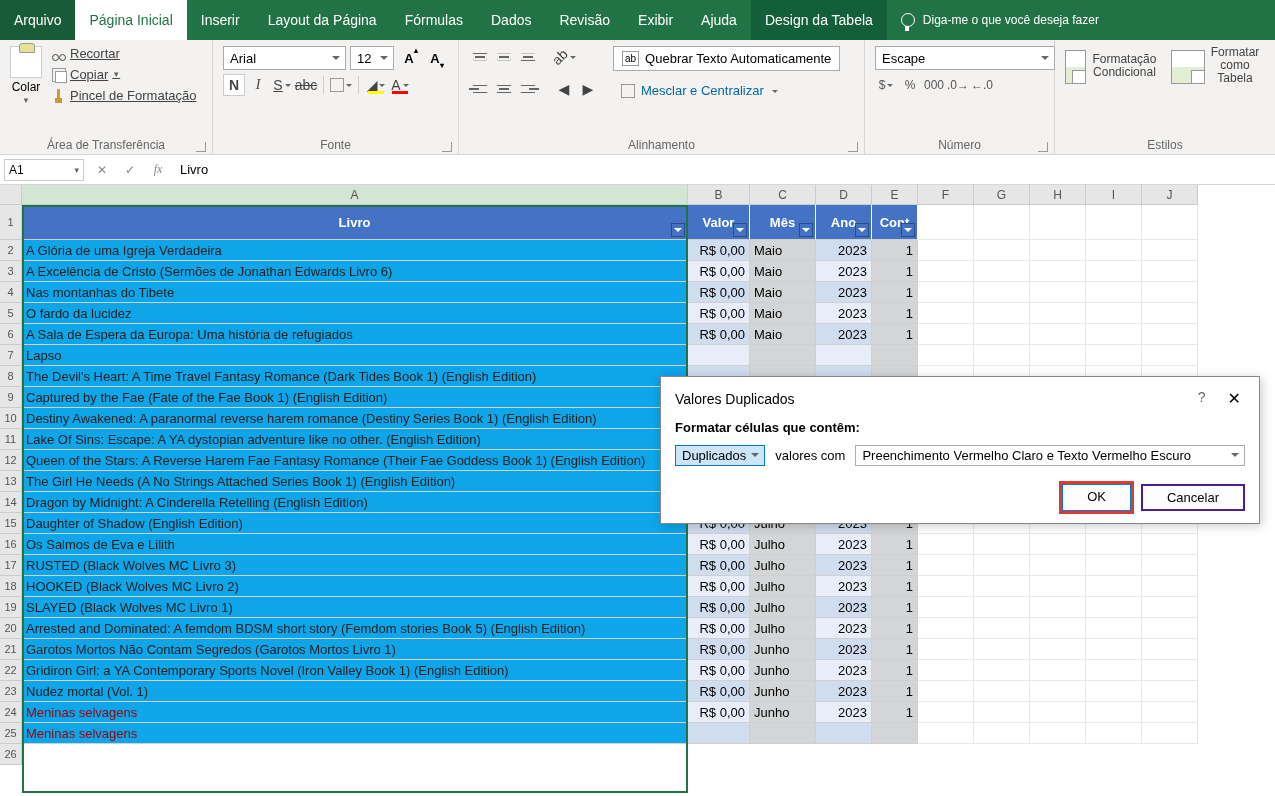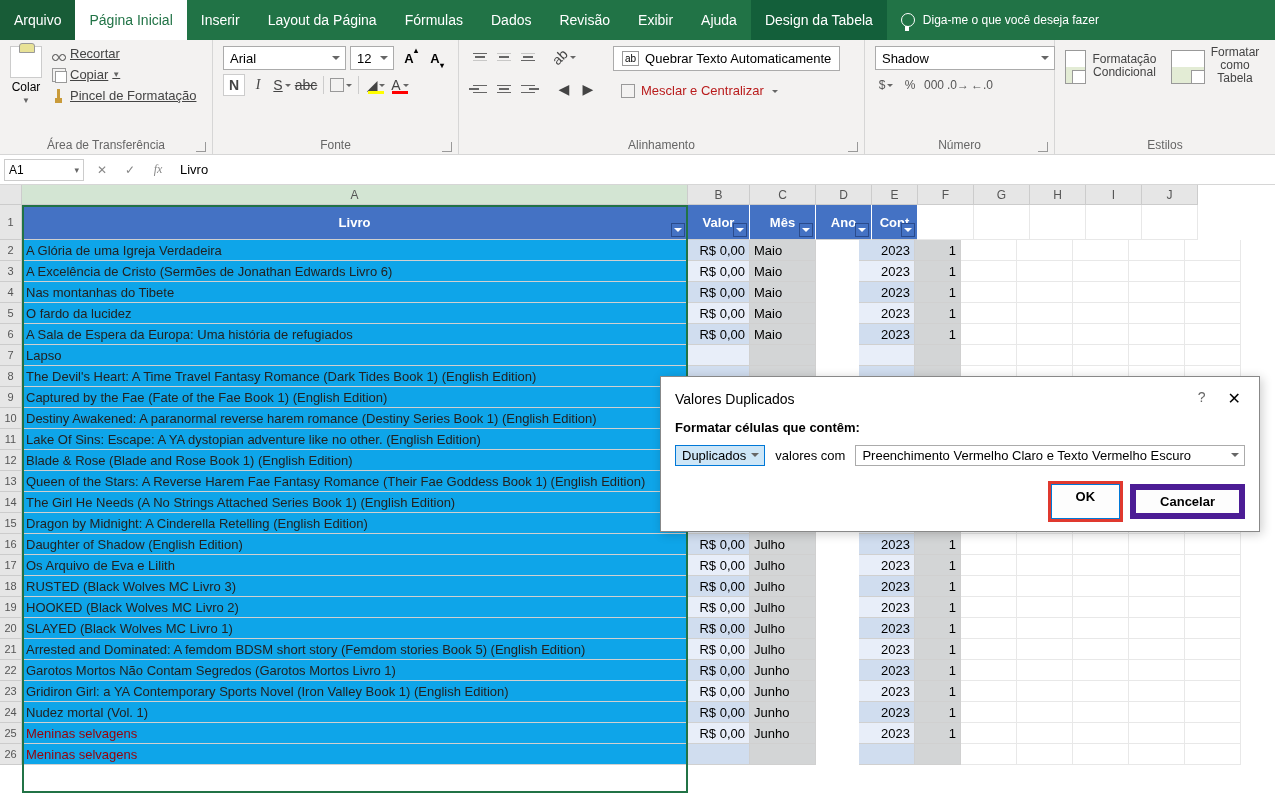--- a/index.html
+++ b/index.html
@@ -44,21 +44,21 @@
 .fbtn.under { text-decoration: underline; }
 .fbtn.strike { text-decoration: line-through; }
 .color-bar { position: absolute; bottom: 2px; left: 3px; right: 3px; height: 3px; }
 .dd::after { content: ""; border: 3px solid transparent; border-top-color: #666; margin-left: 2px; position: relative; top: 2px; }
 
 .align-grid { display: grid; grid-template-columns: repeat(3, 22px); gap: 2px; }
 .abtn { width: 22px; height: 22px; display: flex; flex-direction: column; justify-content: center; align-items: center; gap: 2px; }
 .abtn span { display: block; height: 1.5px; background: #666; }
 .abtn .s1 { width: 14px; } .abtn .s2 { width: 10px; } .abtn .s3 { width: 14px; }
 .wrap-btn { background: #fff; border: 1px solid #ababab; padding: 4px 8px; display: flex; align-items: center; gap: 6px; font-size: 13px; }
-.merge-btn { padding: 4px 8px; display: flex; align-items: center; gap: 6px; font-size: 13px; color: #b91c1c; }
+.merge-btn { padding: 4px 8px; display: flex; align-items: center; gap: 6px; font-size: 13px; color: #0369a1; }
 
 .num-combo { width: 180px; }
 .nbtn { width: 22px; height: 22px; display: flex; align-items: center; justify-content: center; font-size: 12px; color: #555; }
 
 .styles-col { display: flex; flex-direction: row; align-items: center; gap: 2px; font-size: 12px; color: #444; }
 .cond-icon { width: 32px; height: 32px; position: relative; }
 .cond-icon::before { content: ""; position: absolute; width: 100%; height: 100%; background: linear-gradient(#fff 50%, #e3ecd5 50%); border: 1px solid #999; }
 .cond-icon::after { content: ""; position: absolute; width: 12px; height: 12px; border: 1px solid #999; background: #fff; right: -2px; bottom: -2px; }
 
 
@@ -84,40 +84,40 @@
 .trow { display: flex; height: 21px; }
 .trow.head { height: 35px; }
 .cell { border-right: 1px solid #d0d0d0; border-bottom: 1px solid #d0d0d0; padding: 0 4px; font-size: 13px; display: flex; align-items: center; overflow: hidden; white-space: nowrap; }
 .thead .cell { background: #4472c4; color: #fff; font-weight: bold; justify-content: center; position: relative; border-right-color: #fff; }
 .thead .cell.first { justify-content: center; }
 .filter { position: absolute; right: 2px; bottom: 2px; width: 14px; height: 14px; background: #4472c4; border: 1px solid #2a4b8c; display: flex; align-items: center; justify-content: center; }
 .filter::after { content: ""; border: 4px solid transparent; border-top-color: #fff; position: relative; top: 2px; }
 .cell.A { width: 666px; background: #0ea5e9; color: #222; }
 .cell.B { width: 62px; background: #d0ddef; justify-content: flex-end; }
 .cell.C { width: 66px; background: #d3d5d6; }
-.cell.D { width: 56px; background: #d0ddef; justify-content: flex-end; margin-left: 43px; }
+.cell.D { width: 56px; background: #d0ddef; justify-content: flex-end; }
 .cell.E { width: 46px; background: #d3d5d6; justify-content: flex-end; }
 .trow.alt .cell.B, .trow.alt .cell.D { background: #e8eef9; }
 .cell.dup { color: #9c0006; }
 .empty-cell { border-right: 1px solid #e8e8e8; border-bottom: 1px solid #e8e8e8; background: #fff; }
 .sel-border { border: 2px solid #217346; position: absolute; pointer-events: none; }
 
 
 .dialog { position: absolute; left: 660px; top: 376px; width: 600px; background: #fff; border: 1px solid #888; box-shadow: 2px 2px 10px rgba(0,0,0,.2); padding: 12px 14px; font-size: 13px; }
 .dlg-title-row { display: flex; justify-content: space-between; align-items: center; margin-bottom: 12px; }
 .dlg-title { font-size: 14px; }
 .dlg-x { font-size: 16px; padding: 0 4px; }
 .dlg-q { font-size: 14px; padding: 0 4px; color: #666; }
 .dlg-sub { font-weight: bold; margin-bottom: 10px; }
 .dlg-row { display: flex; align-items: center; gap: 10px; margin-bottom: 18px; }
 .dlg-combo { border: 1px solid #0078d7; background: #cde6f7; padding: 2px 18px 2px 6px; position: relative; }
 .dlg-combo.plain { border: 1px solid #ababab; background: #fff; flex: 1; }
 .dlg-combo::after { content: ""; position: absolute; right: 5px; top: 7px; border: 4px solid transparent; border-top-color: #666; }
-.dlg-btns { display: flex; justify-content: flex-end; gap: 10px; font-weight: bold; }
-.dlg-btn { padding: 4px 24px; border: 6px solid #4c1d95; background: #fdfdfd; font-size: 13px; }
+.dlg-btns { display: flex; justify-content: flex-end; gap: 10px; }
+.dlg-btn { padding: 4px 24px; border: 2px solid #4c1d95; background: #fdfdfd; font-size: 13px; }
 .dlg-btn.ok { outline: 3px solid #e0392f; outline-offset: 0; border: 1px solid #0078d7; }
 
 .icon-box { width: 14px; height: 14px; border: 1px solid #999; display: inline-block; }
 </style>
 </head>
 <body>
 
 <div class="tabs">
   <div class="tab arquivo">Arquivo</div>
   <div class="tab active">Página Inicial</div>
@@ -255,21 +255,21 @@
             <span class="icon-box"></span>
             <span>Mesclar e Centralizar</span>
           </div>
       </div>
     </div>
     <div class="group-label"><span>Alinhamento</span><span class="group-dialog"></span></div>
   </div>
 
   <div class="group" style="width:190px">
     <div class="group-body">
-      <div class="combo num-combo">Shadow</div>
+      <div class="combo num-combo">Escape</div>
       <div class="btnrow">
         <div class="nbtn dd">
             <span>$</span>
           </div>
         <div class="nbtn">%</div>
         <div class="nbtn">000</div>
         <div class="nbtn">
             <span>.0→</span>
           </div>
         <div class="nbtn">
@@ -489,32 +489,20 @@
           <div class="cell B"></div>
           <div class="cell C"></div>
           <div class="cell D"></div>
           <div class="cell E"></div>
           <div class="empty-cell wRest"></div>
           <div class="empty-cell wRest"></div>
           <div class="empty-cell wRest"></div>
           <div class="empty-cell wRest"></div>
           <div class="empty-cell wRest"></div>
         </div>
-        <div class="trow">
-          <div class="cell A">Blade &amp; Rose (Blade and Rose Book 1) (English Edition)</div>
-          <div class="cell B"></div>
-          <div class="cell C"></div>
-          <div class="cell D"></div>
-          <div class="cell E"></div>
-          <div class="empty-cell wRest"></div>
-          <div class="empty-cell wRest"></div>
-          <div class="empty-cell wRest"></div>
-          <div class="empty-cell wRest"></div>
-          <div class="empty-cell wRest"></div>
-        </div>
         <div class="trow alt">
           <div class="cell A">Queen of the Stars: A Reverse Harem Fae Fantasy Romance (Their Fae Goddess Book 1) (English Edition)</div>
           <div class="cell B"></div>
           <div class="cell C"></div>
           <div class="cell D"></div>
           <div class="cell E"></div>
           <div class="empty-cell wRest"></div>
           <div class="empty-cell wRest"></div>
           <div class="empty-cell wRest"></div>
           <div class="empty-cell wRest"></div>
@@ -550,21 +538,21 @@
           <div class="cell C">Julho</div>
           <div class="cell D">2023</div>
           <div class="cell E">1</div>
           <div class="empty-cell wRest"></div>
           <div class="empty-cell wRest"></div>
           <div class="empty-cell wRest"></div>
           <div class="empty-cell wRest"></div>
           <div class="empty-cell wRest"></div>
         </div>
         <div class="trow alt">
-          <div class="cell A">Os Arquivo de Eva e Lilith</div>
+          <div class="cell A">Os Salmos de Eva e Lilith</div>
           <div class="cell B">R$ 0,00</div>
           <div class="cell C">Julho</div>
           <div class="cell D">2023</div>
           <div class="cell E">1</div>
           <div class="empty-cell wRest"></div>
           <div class="empty-cell wRest"></div>
           <div class="empty-cell wRest"></div>
           <div class="empty-cell wRest"></div>
           <div class="empty-cell wRest"></div>
         </div>

